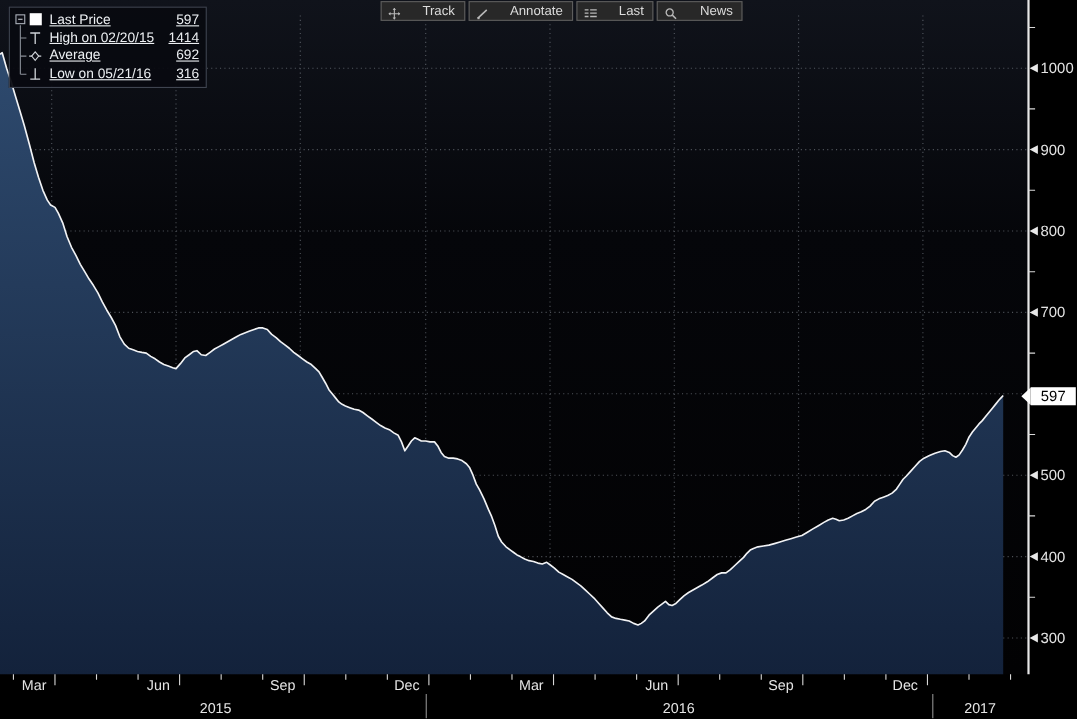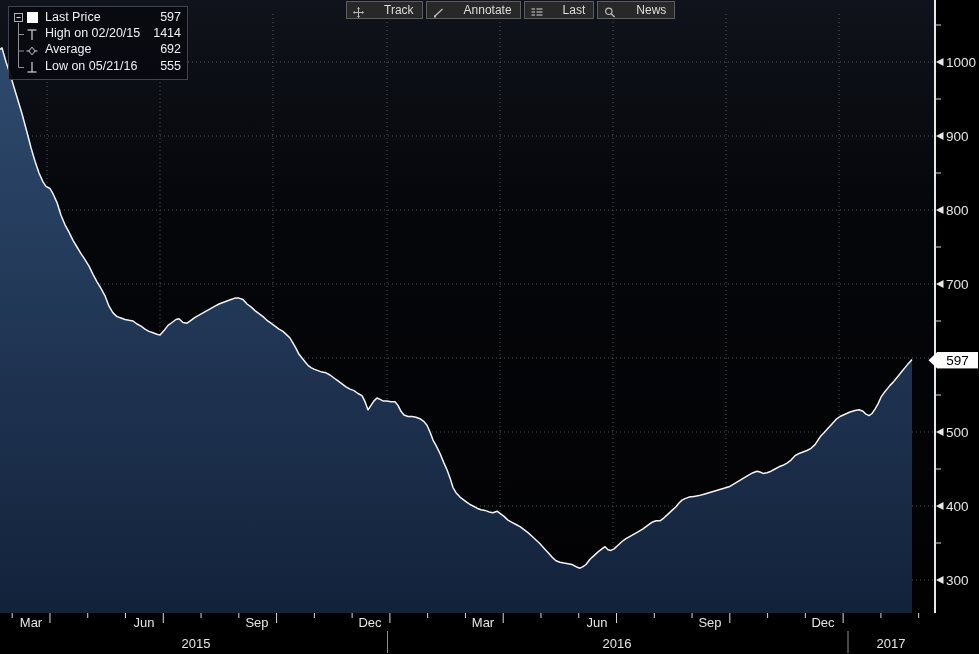--- a/index.html
+++ b/index.html
@@ -15,22 +15,22 @@
           line-height:16px;cursor:default;box-sizing:content-box;}
   .tb-btn .ic{display:flex;align-items:center;}
   .tb-btn svg{display:block;}
 
   
   .legend{position:absolute;left:8px;top:6px;width:180px;z-index:6;
           background:rgba(9,10,16,0.94);border:1px solid #3f4450;
           color:#eceff2;font-size:12.5px;padding:3px 6px 4px 4px;box-sizing:border-box;}
   .legend-rows{position:relative;padding-left:32px;}
   .legend-gutter{position:absolute;left:0;top:0;}
-  .lg-row{height:16.2px;display:flex;justify-content:space-between;
-          white-space:nowrap;}
+  .lg-row{height:16.2px;display:flex;justify-content:space-between;align-items:center;
+          white-space:nowrap;text-decoration:underline;}
   .lg-label{letter-spacing:0;}
   .lg-value{text-align:right;}
 </style>
 </head>
 <body>
 
 <div class="stage">
 
   <svg id="chart-svg" width="979" height="654" viewBox="0 0 979 654">
       <defs>
@@ -225,18 +225,18 @@
       <div class="lg-row">
         <span class="lg-label">High on 02/20/15</span>
         <span class="lg-value">1414</span>
       </div>
       <div class="lg-row">
         <span class="lg-label">Average</span>
         <span class="lg-value">692</span>
       </div>
       <div class="lg-row">
         <span class="lg-label">Low on 05/21/16</span>
-        <span class="lg-value">555</span>
+        <span class="lg-value">316</span>
       </div>
     </div>
   </div>
 
 </div>
 
 </body></html>

